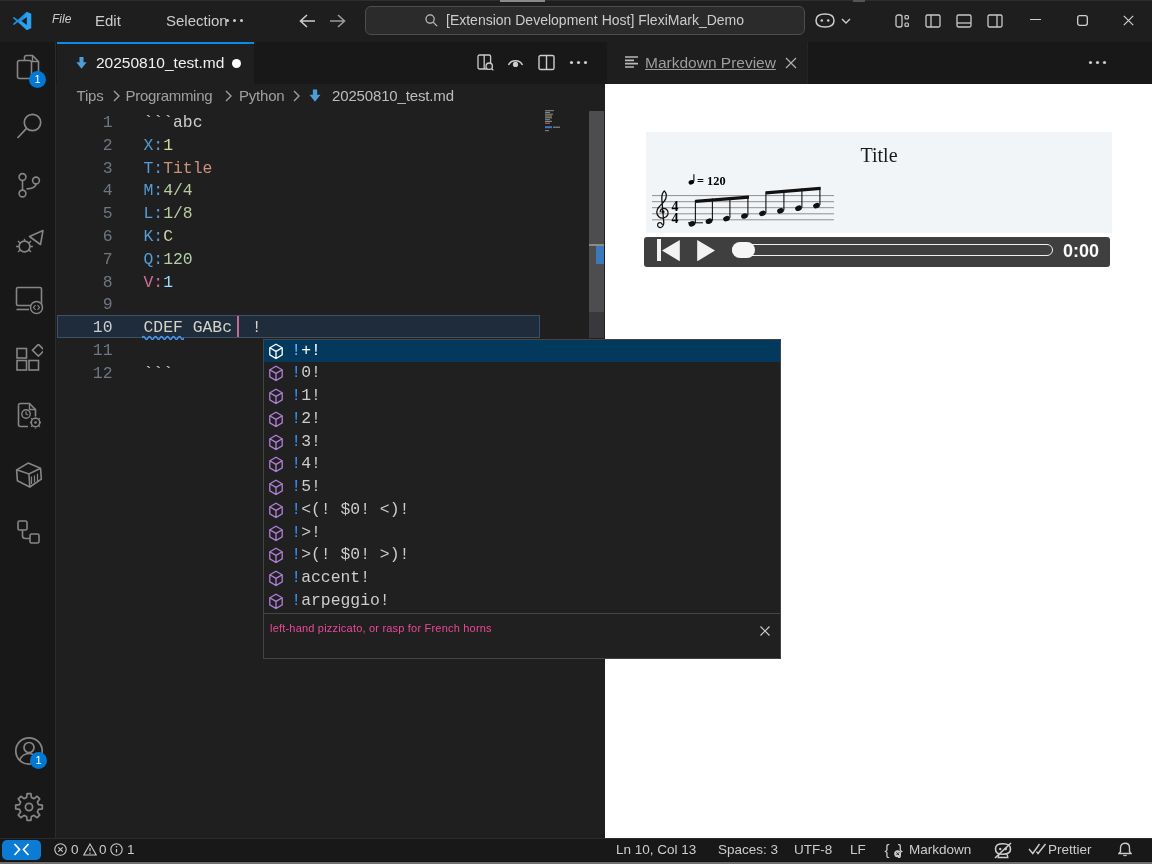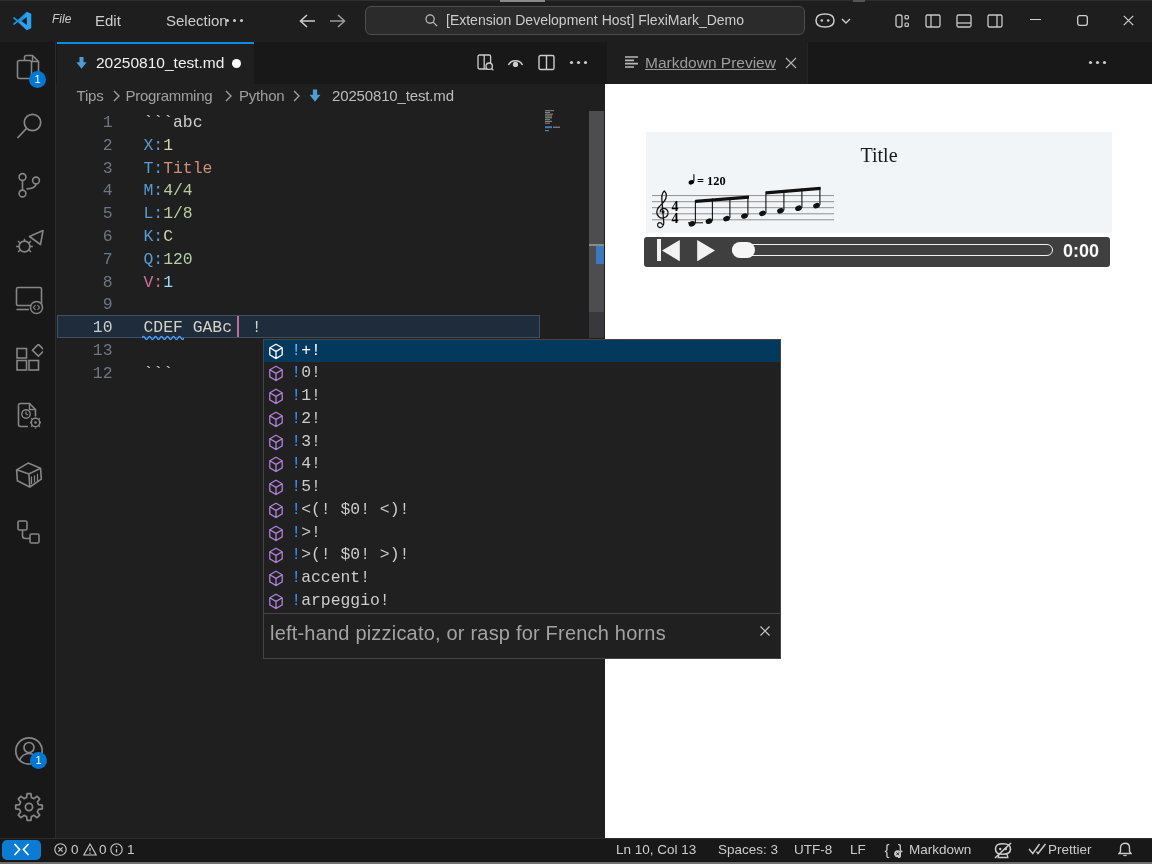--- a/index.html
+++ b/index.html
@@ -196,21 +196,21 @@
 <svg class="abs" style="left:291.5px;top:89.5px;" width="9" height="12" viewBox="0 0 9 12">
     <path d="M2 1 L7 6 L2 11" stroke="#a0a0a0" stroke-width="1.4" fill="none"></path>
   </svg>
 <svg class="abs" style="left:308.5px;top:88.5px;" width="12" height="13.5" viewBox="0 0 13 15">
   <path d="M4.1 0.5 H8.9 V6.5 H12.6 L6.5 14.2 L0.4 6.5 H4.1 Z" fill="#4f9cd6"></path>
 </svg>
 <div class="abs ui" style="left:332px;top:87px;font-size:15px;letter-spacing:-0.15px;color:#bdbdbd;">20250810_test.md</div>
 
 <div class="abs" style="left:57px;top:314.5px;width:483px;height:23.5px;background:#1e2c3c;border:1.5px solid #3c5165;"></div>
 
-<div class="abs mono" style="left:0px;top:112px;width:112.5px;text-align:right;color:#6e7681;"><div>1</div><div>2</div><div>3</div><div>4</div><div>5</div><div>6</div><div>7</div><div>8</div><div>9</div><div style="color:#cccccc;">10</div><div>13</div><div>12</div></div>
+<div class="abs mono" style="left:0px;top:112px;width:112.5px;text-align:right;color:#6e7681;"><div>1</div><div>2</div><div>3</div><div>4</div><div>5</div><div>6</div><div>7</div><div>8</div><div>9</div><div style="color:#cccccc;">10</div><div>11</div><div>12</div></div>
 
 <div class="abs mono" style="left:143.5px;top:112px;color:#cecece;"><div>```abc</div><div><span style="color:#569cd6;">X:</span><span style="color:#d5d7a2;">1</span></div><div><span style="color:#569cd6;">T:</span><span style="color:#ce9178;">Title</span></div><div><span style="color:#569cd6;">M:</span><span style="color:#b8cc9e;">4/4</span></div><div><span style="color:#569cd6;">L:</span><span style="color:#b8cc9e;">1/8</span></div><div><span style="color:#569cd6;">K:</span><span style="color:#d2d2a8;">C</span></div><div><span style="color:#569cd6;">Q:</span><span style="color:#b5cea8;">120</span></div><div><span style="color:#d16d9e;">V:</span><span style="color:#9cdcfe;">1</span></div><div>&nbsp;</div><div><span style="color:#d7d2c5;">CDEF GABc</span>&nbsp;<span style="color:#d7d2c5;">&nbsp;!</span></div><div>&nbsp;</div><div>```</div></div>
 <div class="abs" style="left:236.6px;top:316px;width:2.6px;height:21px;background:#c56a95;"></div>
 
 <svg class="abs" style="left:142px;top:334px;" width="42" height="6" viewBox="0 0 42 6">
   <path d="M0 4 Q1.5 1 3 4 T6 4 T9 4 T12 4 T15 4 T18 4 T21 4 T24 4 T27 4 T30 4 T33 4 T36 4 T39 4 T42 4" stroke="#4a9eff" stroke-width="1.4" fill="none"></path>
 </svg>
 
 <svg class="abs" style="left:545px;top:110px;" width="20" height="22" viewBox="0 0 20 22">
   <rect x="0" y="0" width="9" height="1.2" fill="#777"></rect>
@@ -388,21 +388,21 @@
     </svg>
     <div class="stxt"><span class="sbang">!</span>accent!</div>
   </div>
 <div class="srow" style="top:589.9px;">
     <svg width="16" height="17" viewBox="0 0 16 17">
       <path d="M8 1.2 L14.2 4.8 V11.9 L8 15.5 L1.8 11.9 V4.8 Z M1.8 4.8 L8 8.4 L14.2 4.8 M8 8.4 V15.5" stroke="#b180d7" stroke-width="1.3" fill="none"></path>
     </svg>
     <div class="stxt"><span class="sbang">!</span>arpeggio!</div>
   </div>
 <div class="abs" style="left:263.5px;top:612.7px;width:516px;height:1px;background:#454545;"></div>
-<div class="abs ui" style="left:270px;top:622px;font-size:20px;letter-spacing:0.2px;color:#a3a3a3;">left-hand pizzicato, or rasp for French horns</div>
+<div class="abs ui" style="left:270px;top:622px;font-size:11px;letter-spacing:0.2px;color:#ec4899;">left-hand pizzicato, or rasp for French horns</div>
 <svg class="abs" style="left:759px;top:624.5px;" width="12" height="12" viewBox="0 0 12 12">
   <path d="M1.5 1.5 L10.5 10.5 M10.5 1.5 L1.5 10.5" stroke="#cccccc" stroke-width="1.2" fill="none"></path>
 </svg>
 
 <div class="abs" style="left:0;top:838px;width:1152px;height:23px;background:#181818;border-top:1px solid #2b2b2b;"></div>
 <div class="abs" style="left:0;top:861px;width:1152px;height:3px;background:#141414;"></div>
 <div class="abs" style="left:0;top:862px;width:1152px;height:2px;background:#6f6f6f;"></div>
 <div class="abs" style="left:2px;top:839.5px;width:39px;height:20px;background:#0c7bd4;border-radius:5px;"></div>
 <svg class="abs" style="left:13px;top:843px;" width="17" height="13" viewBox="0 0 17 13">
   <path d="M1.5 1 L6.5 6.5 L1.5 12 M15.5 1 L10.5 6.5 L15.5 12" stroke="#ffffff" stroke-width="1.7" fill="none"></path>

